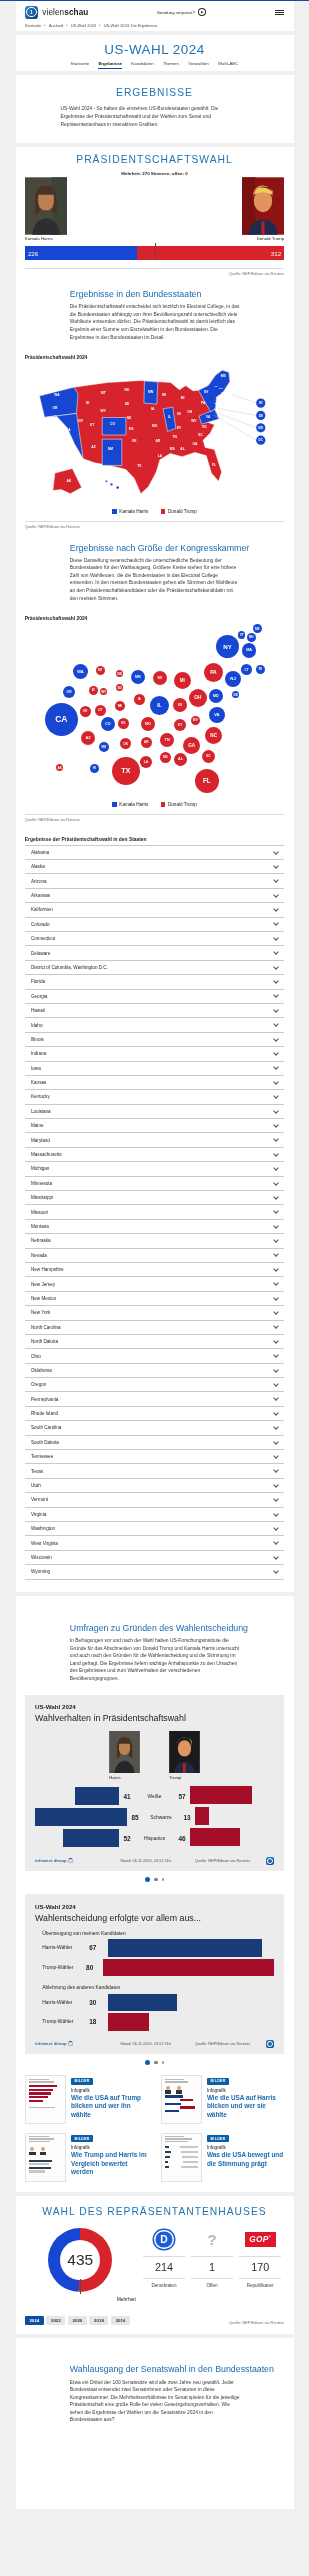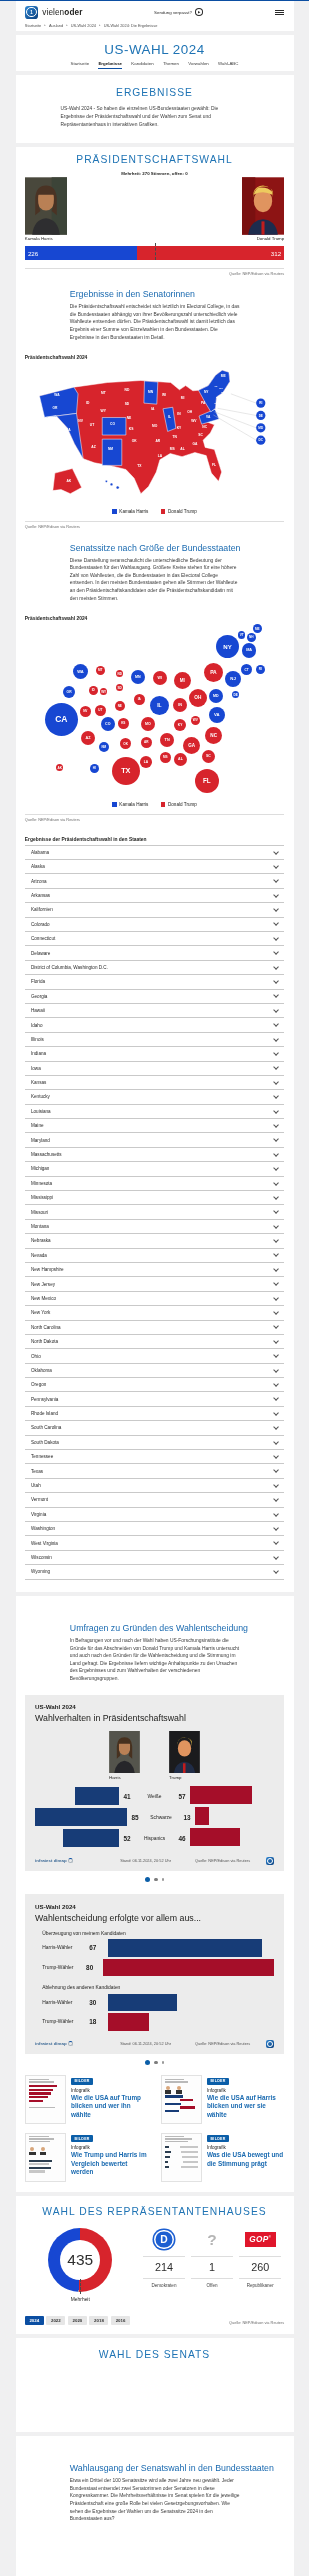--- a/index.html
+++ b/index.html
@@ -120,21 +120,21 @@
   .th-face{width:7.2px;height:9.3px;position:relative}
   .th-face i{position:absolute;left:1.5px;top:1px;width:4.1px;height:4.1px;border-radius:50%;background:#d9a77c}
   .th-face u{position:absolute;left:0.5px;bottom:0;width:6.2px;height:3.6px;background:#333}
   .t-badge{background:#0b5ea8;color:#fff;font-size:3.6px;font-weight:bold;letter-spacing:0.3px;
            padding:1.3px 3.6px;border-radius:1px;display:inline-block}
   .t-kicker{font-size:4.6px;margin-top:3.1px;color:#222}
   .t-title{color:#1a6ab0;font-weight:bold;font-size:6.4px;line-height:1.28;margin-top:1.5px}
   
   .house-card{padding:10.3px 9.3px 8.2px}
   .house-row{display:flex;margin-top:10.3px}
-  .donut-wrap{width:111px;text-align:center}
+  .donut-wrap{width:111px;text-align:right}
   .donut{width:64px;height:64px;border-radius:50%;margin:0 auto;position:relative}
   .donut-hole{position:absolute;left:12px;top:12px;width:40px;height:40px;border-radius:50%;background:#fff;
               display:flex;align-items:center;justify-content:center;font-size:15.5px;color:#2e2e2e}
   .donut-marker{position:absolute;left:50%;bottom:-2.1px;height:14.4px;border-left:0.8px dashed #4a4a4a}
   .donut-label{font-size:4.9px;margin-top:5.2px}
   .stats{flex:1;display:flex;padding-left:4.1px}
   .stat{flex:1;text-align:center;padding:0 3.1px}
   .stat-icon{height:24px;display:flex;align-items:center;justify-content:center}
   .dem-logo{width:19.6px;height:19.6px;border-radius:50%;background:#1d5fd1;color:#fff;display:flex;align-items:center;
             justify-content:center;font-weight:bold;font-size:10.3px;box-shadow:inset 0 0 0 1.5px #fff,0 0 0 1.5px #1d5fd1}
@@ -160,21 +160,21 @@
 
 <div class="topline" data-interactable="false"></div>
 
 <div class="col">
   <div class="card hdr">
     <div class="hdr-row">
       <div style="display:flex;align-items:center;cursor:pointer" data-interactable="true">
         <span class="logo-sq" data-interactable="false">
             <span class="logo-globe">1</span>
           </span>
-        <span class="wordmark" data-interactable="false"><span>vielen</span><b>oder</b></span>
+        <span class="wordmark" data-interactable="false"><span>vielen</span><b>schau</b></span>
       </div>
       <span class="sendung" data-interactable="true">
         <span>Sendung verpasst?</span>
         <span class="play" data-interactable="false">▶</span>
       </span>
       <span class="burger" data-interactable="true">
           <i></i>
           <i></i>
           <i></i>
         </span>
@@ -241,21 +241,21 @@
           <span>226</span>
         </div>
       <div class="seg t" id="bar-trump" style="flex: 1 1 0%;">
           <span>312</span>
         </div>
       <div class="maj-marker" id="maj-marker" data-interactable="false" style="left: 50.1859%;"></div>
     </div>
     <div class="hairline"></div>
     <div class="source right" data-interactable="false">Quelle: NEP/Edison via Reuters</div>
 
-    <h3 class="sub-head" data-interactable="false">Ergebnisse in den Senatorinnen</h3>
+    <h3 class="sub-head" data-interactable="false">Ergebnisse in den Bundesstaaten</h3>
     <p class="body-text" data-interactable="false">Die Präsidentschaftswahl entscheidet sich letztlich im Electoral College, in das die Bundesstaaten abhängig von ihrer Bevölkerungszahl unterschiedlich viele Wahlleute entsenden dürfen. Die Präsidentschaftswahl ist damit letztlich das Ergebnis einer Summe von Einzelwahlen in den Bundesstaaten. Die Ergebnisse in den Bundesstaaten im Detail.</p>
 
     <div class="chart-label" data-interactable="false">Präsidentschaftswahl 2024</div>
     <svg id="geo-svg" data-interactable="true" width="260" height="140" viewBox="0 0 505 272" style="display:block">
       <path fill="#d7242c" stroke="#fff" stroke-width="1" d="M28,62 L95,45 L160,36 L225,32 L283,36 L300,50 L312,42 L326,52 L337,51 L356,42 L370,22 L383,12 L396,16 L398,34 L384,56 L372,64 L370,86 L361,93 L352,112 L368,118 L360,134 L346,148 L350,162 L368,166 L382,210 L376,228 L362,212 L352,178 L330,172 L305,180 L282,174 L262,186 L255,210 L240,238 L225,252 L212,222 L196,205 L168,198 L135,192 L113,184 L96,155 L82,124 L60,100 L44,86 Z"></path>
       <g fill="#1747d2" stroke="#fff" stroke-width="1">
         <polygon points="28,62 95,45 103,58 100,96 38,104"></polygon>
         <polygon points="38,104 100,96 113,184 96,155 82,124 60,100"></polygon>
         <polygon points="232,33 258,35 256,78 231,76"></polygon>
         <polygon points="268,87 287,84 293,125 277,131"></polygon>
@@ -338,21 +338,21 @@
           <span>Kamala Harris</span>
         </span>
       <span class="item" data-interactable="false">
           <span class="sw" style="background:var(--trump,#d7242c)"></span>
           <span>Donald Trump</span>
         </span>
     </div>
     <div class="hairline"></div>
     <div class="source" data-interactable="false">Quelle: NEP/Edison via Reuters</div>
 
-    <h3 class="sub-head" data-interactable="false">Senatssitze nach Größe der Bundesstaaten</h3>
+    <h3 class="sub-head" data-interactable="false">Ergebnisse nach Größe der Kongresskammer</h3>
     <p class="body-text" data-interactable="false">Diese Darstellung veranschaulicht die unterschiedliche Bedeutung der Bundesstaaten für den Wahlausgang. Größere Kreise stehen für eine höhere Zahl von Wahlleuten, die die Bundesstaaten in das Electoral College entsenden. In den meisten Bundesstaaten gehen alle Stimmen der Wahlleute an den Präsidentschaftskandidaten oder die Präsidentschaftskandidatin mit den meisten Stimmen.</p>
 
     <div class="chart-label" data-interactable="false">Präsidentschaftswahl 2024</div>
     <div class="bubble-wrap" id="bubble-wrap" data-interactable="true">
         <div class="bubble harris" data-interactable="true" style="left: 48px; top: 39px; height: 15.3px; width: 15.3px; font-size: 4px;">WA</div>
         <div class="bubble harris" data-interactable="true" style="left: 38px; top: 61px; height: 12.5px; width: 12.5px; font-size: 3.3px;">OR</div>
         <div class="bubble harris" data-interactable="true" style="left: 20px; top: 78px; height: 33px; width: 33px; font-size: 8.5px;">CA</div>
         <div class="bubble trump" data-interactable="true" style="left: 55px; top: 81px; height: 11px; width: 11px; font-size: 3.1px;">NV</div>
         <div class="bubble trump" data-interactable="true" style="left: 64px; top: 61px; height: 8.9px; width: 8.9px; font-size: 3.1px;">ID</div>
         <div class="bubble trump" data-interactable="true" style="left: 71px; top: 41px; height: 8.9px; width: 8.9px; font-size: 3.1px;">MT</div>
@@ -925,41 +925,37 @@
           <div class="stat-icon">
               <span class="q-mark" data-interactable="false">?</span>
             </div>
           <div class="stat-num" data-interactable="false">1</div>
           <div class="stat-label" data-interactable="false">Offen</div>
         </div>
         <div class="stat">
           <div class="stat-icon">
               <span class="gop-logo" data-interactable="false">GOP<sup>®</sup></span>
             </div>
-          <div class="stat-num" data-interactable="false">260</div>
+          <div class="stat-num" data-interactable="false">170</div>
           <div class="stat-label" data-interactable="false">Republikaner</div>
         </div>
       </div>
     </div>
     <div class="house-foot">
       <div class="years">
         <span class="year active" data-interactable="true">2024</span>
         <span class="year" data-interactable="true">2022</span>
         <span class="year" data-interactable="true">2020</span>
         <span class="year" data-interactable="true">2018</span>
         <span class="year" data-interactable="true">2016</span>
       </div>
       <div class="source" data-interactable="false">Quelle: NEP/Edison via Reuters</div>
     </div>
   </div>
 
-  <div class="card senat-card">
-    <h2 class="sec-h" data-interactable="false">WAHL DES SENATS</h2>
-    <div class="spacer-lg"></div>
-  </div>
 
   <div class="card senatw-card">
     <h3 class="sub-head" data-interactable="false">Wahlausgang der Senatswahl in den Bundesstaaten</h3>
     <p class="body-text" data-interactable="false">Etwa ein Drittel der 100 Senatssitze wird alle zwei Jahre neu gewählt. Jeder Bundesstaat entsendet zwei Senatorinnen oder Senatoren in diese Kongresskammer. Die Mehrheitsverhältnisse im Senat spielen für die jeweilige Präsidentschaft eine große Rolle bei vielen Gesetzgebungsvorhaben. Wie sehen die Ergebnisse der Wahlen um die Senatssitze 2024 in den Bundesstaaten aus?</p>
     <div class="spacer-lg" style="height:72px"></div>
   </div>
 
 </div>
 
 

